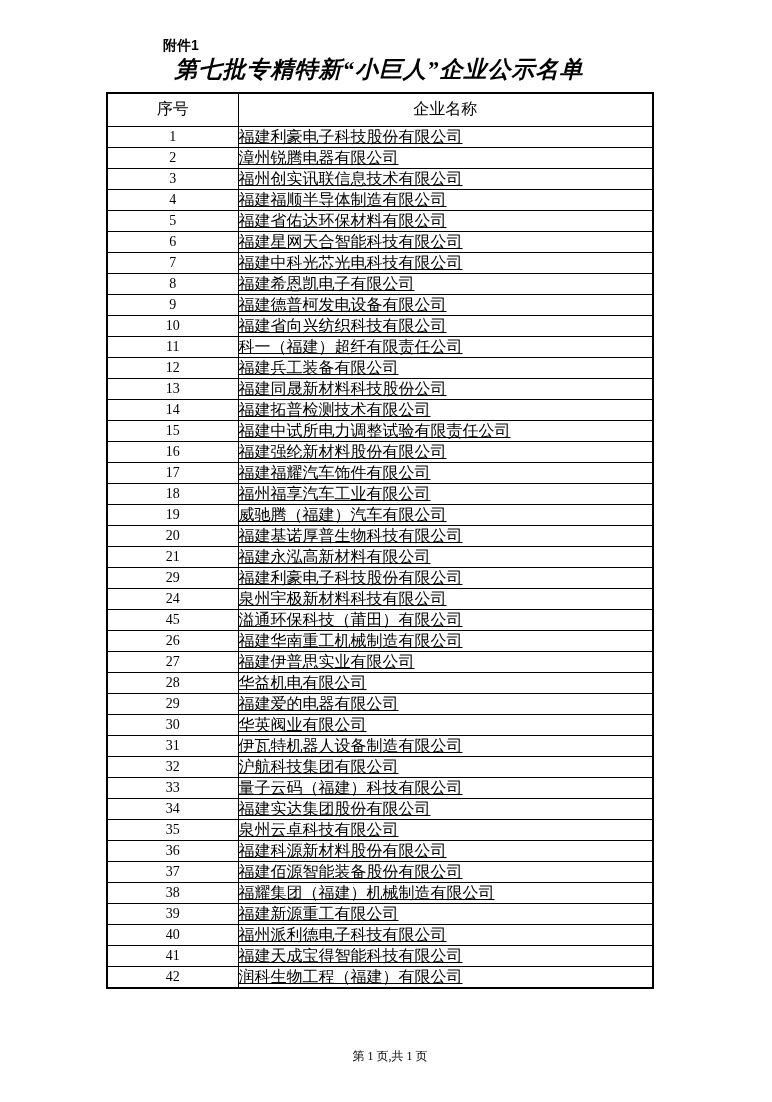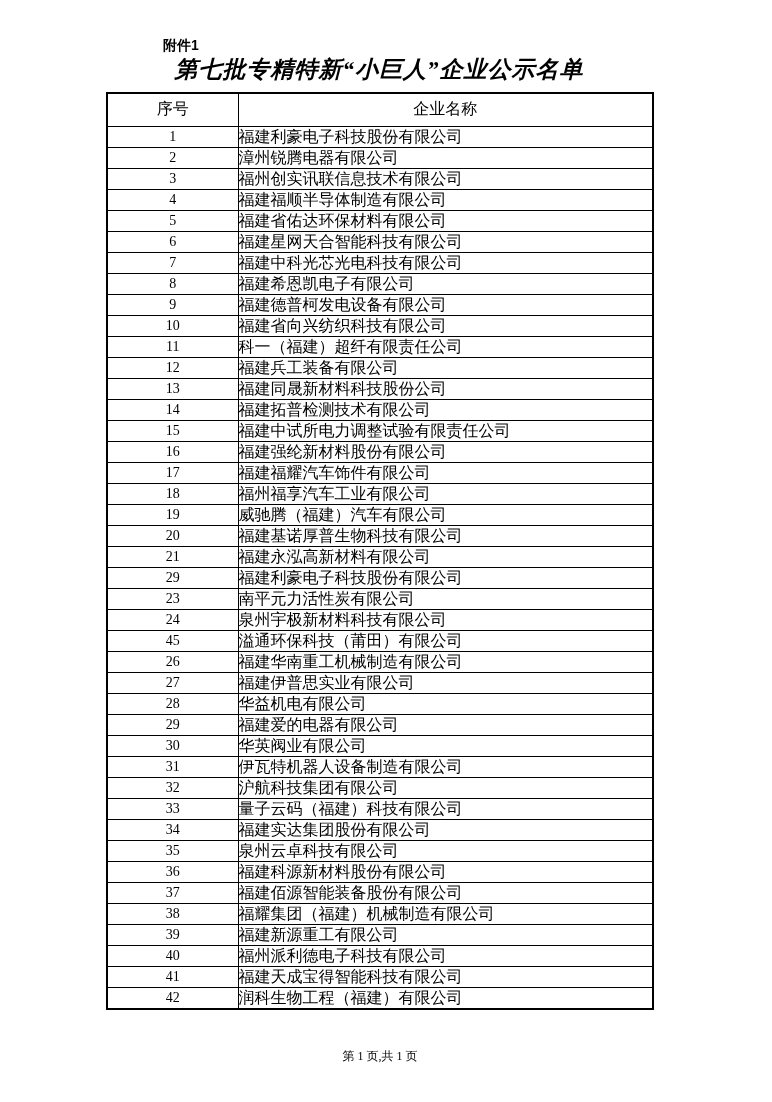--- a/index.html
+++ b/index.html
@@ -70,24 +70,25 @@
     text-align: center;
     vertical-align: middle;
     font-size: 14px;
   }
   td.col-name {
     text-align: left;
     vertical-align: middle;
     font-size: 16px;
     padding-left: 4px;
     line-height: 20px;
+    text-decoration: underline;
   }
   .page-footer {
     position: absolute;
-    left: 2px;
+    left: 12px;
     top: 1048px;
     width: 756px;
     text-align: center;
     font-size: 12px;
   }
 </style>
 </head>
 <body>
 
 <div class="attachment-label">附件1</div>
@@ -188,24 +189,20 @@
       </tr>
       <tr>
         <td class="col-index">21</td>
         <td class="col-name">福建永泓高新材料有限公司</td>
       </tr>
       <tr>
         <td class="col-index">29</td>
         <td class="col-name">福建利豪电子科技股份有限公司</td>
       </tr>
       <tr>
-        <td class="col-index">23</td>
-        <td class="col-name">南平元力活性炭有限公司</td>
-      </tr>
-      <tr>
         <td class="col-index">24</td>
         <td class="col-name">泉州宇极新材料科技有限公司</td>
       </tr>
       <tr>
         <td class="col-index">45</td>
         <td class="col-name">溢通环保科技（莆田）有限公司</td>
       </tr>
       <tr>
         <td class="col-index">26</td>
         <td class="col-name">福建华南重工机械制造有限公司</td>

